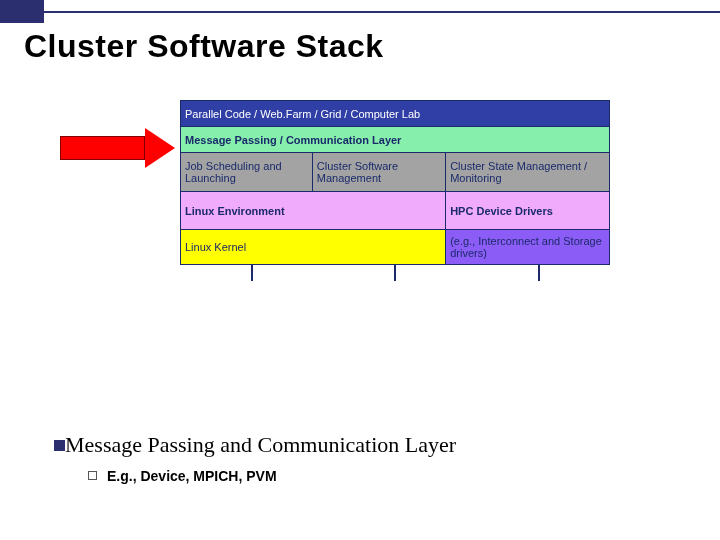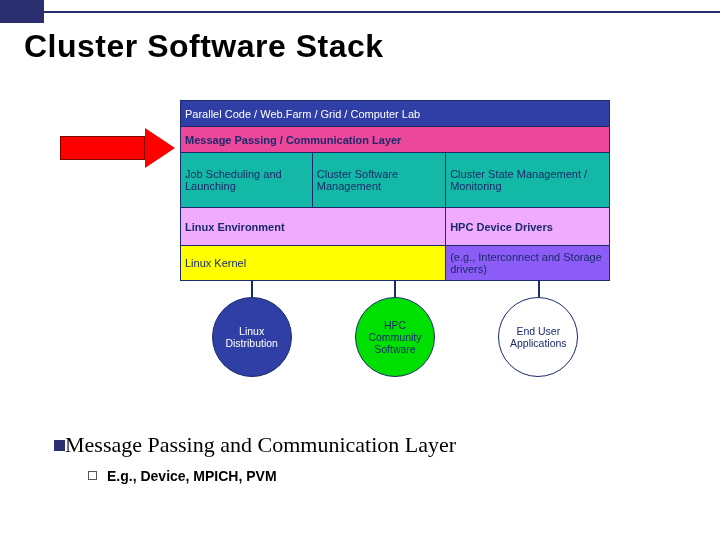--- a/index.html
+++ b/index.html
@@ -44,23 +44,23 @@
   }
   .tbl td {
     border: 1px solid #1a2a6b;
     text-align: left;
     color: #fff;
     font-size: 11px;
     vertical-align: middle;
     padding: 5px 4px;
   }
   .rowA td { background: #2f3fa5; height: 26px; }
-  .rowB td { background: #ec4899; height: 26px; color: #000; font-weight: 600; }
+  .rowB td { background: #86efac; height: 26px; color: #000; font-weight: 600; }
   .rowB td span { color:#1a2a6b; font-weight:600; }
-  .rowC td { background: #14b8a6; color:#1a2a6b; height: 55px; }
+  .rowC td { background: #a3a3a3; color:#1a2a6b; height: 39px; }
   .rowD td { background: #f0abfc; color: #1a2a6b; height: 38px; font-weight: bold; }
   .rowE td { background: #ffff00; color: #1a2a6b; height: 30px; }
   .stems {
     position: relative;
     height: 16px;
   }
   .stem {
     position: absolute;
     width: 2px; height: 16px;
     background: #1a2a6b;
@@ -178,25 +178,20 @@
     <tr></tr>
   </tbody>
     </table>
 
   <div class="stems">
     <div class="stem" style="left:71px"></div>
     <div class="stem" style="left:214px"></div>
     <div class="stem" style="left:358px"></div>
   </div>
 
-  <div class="circles">
-    <div class="circle c1">Linux Distribution</div>
-    <div class="circle c2">HPC Community Software</div>
-    <div class="circle c3">End User Applications</div>
-  </div>
 </div>
 
 <div class="bullets">
   <div class="b1">
     <div class="sq"></div>
     <div>Message Passing and Communication Layer</div>
   </div>
   <div class="b2">
     <div class="sq2"></div>
     <div>E.g., Device, MPICH, PVM</div>

